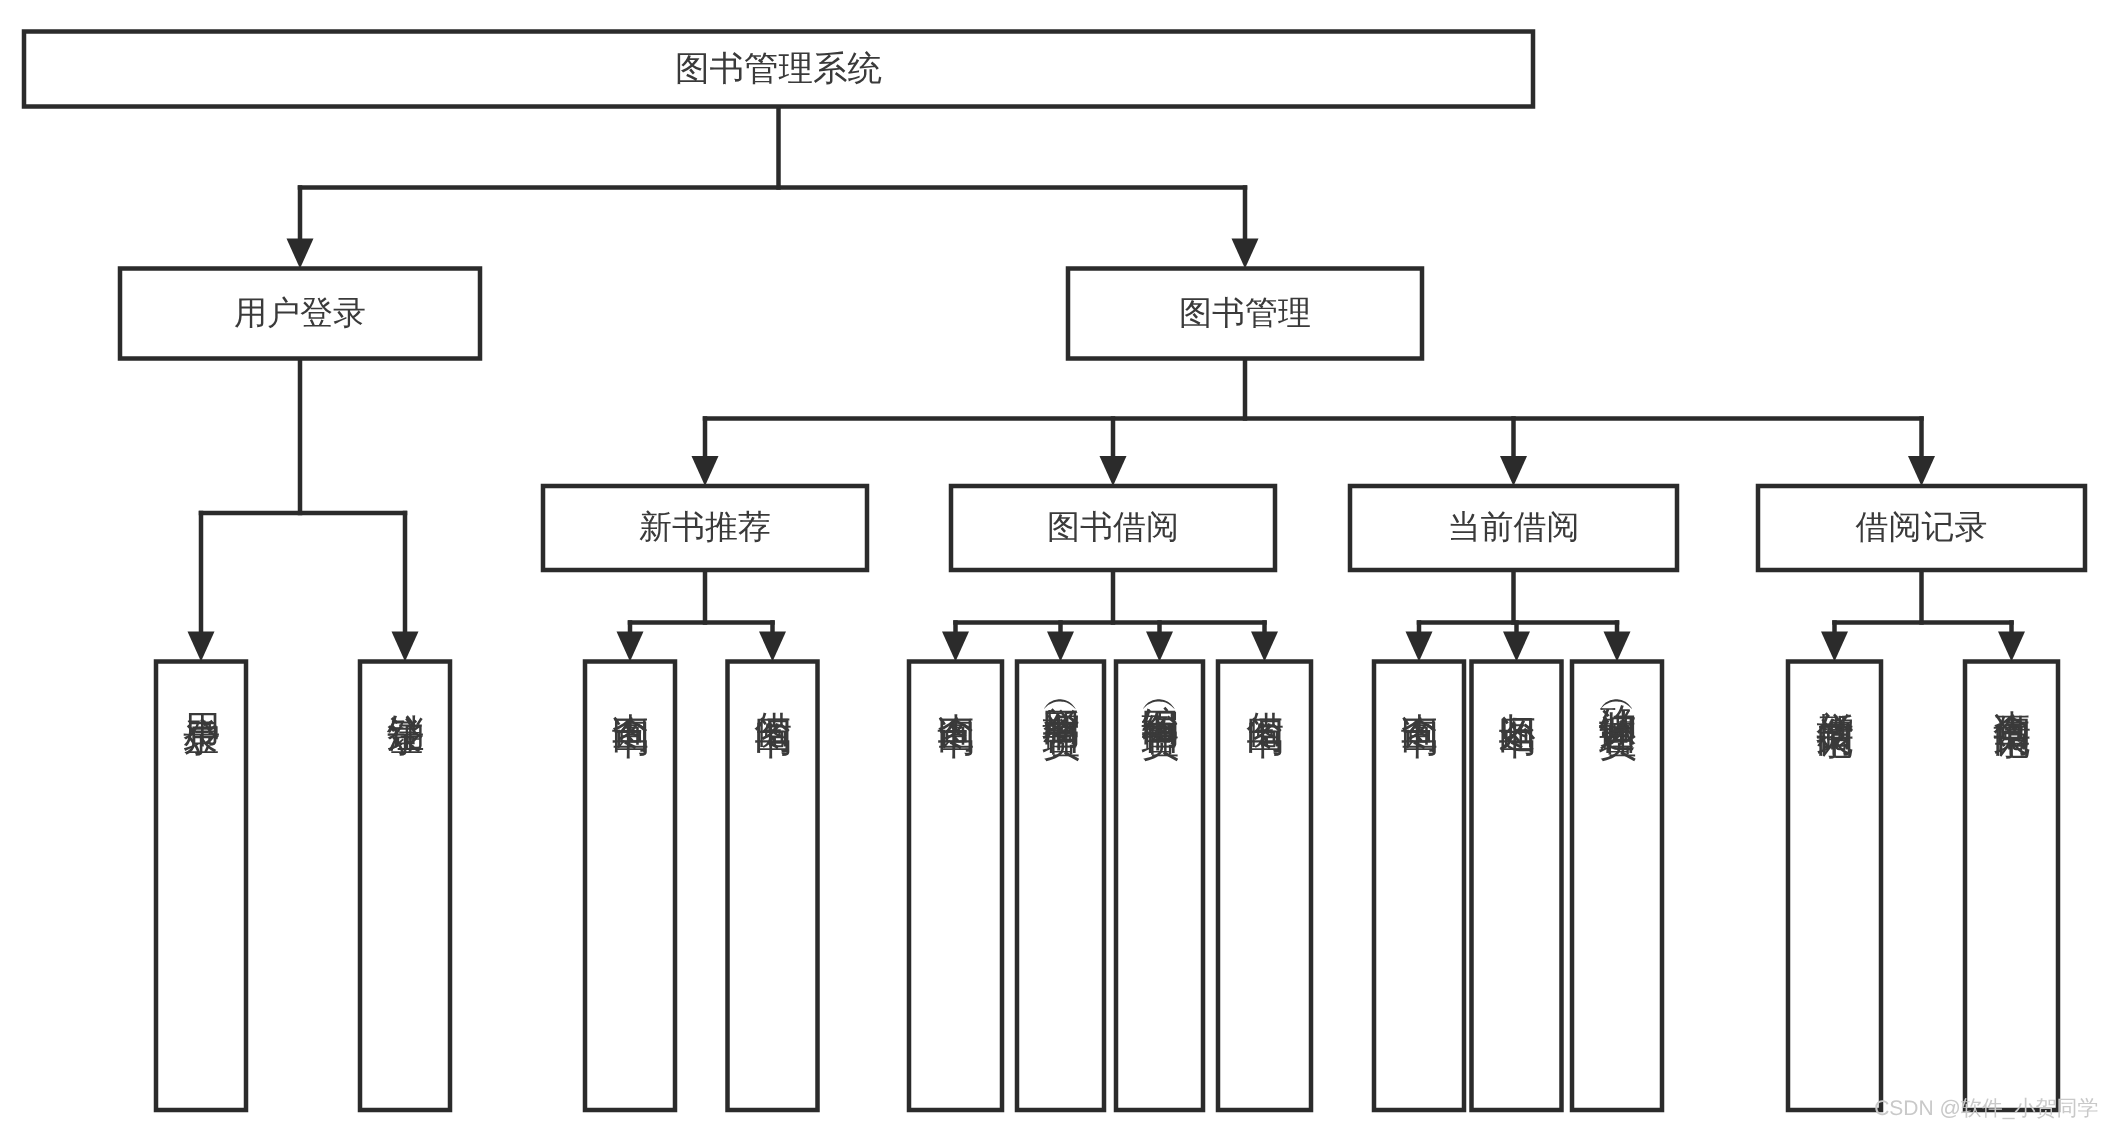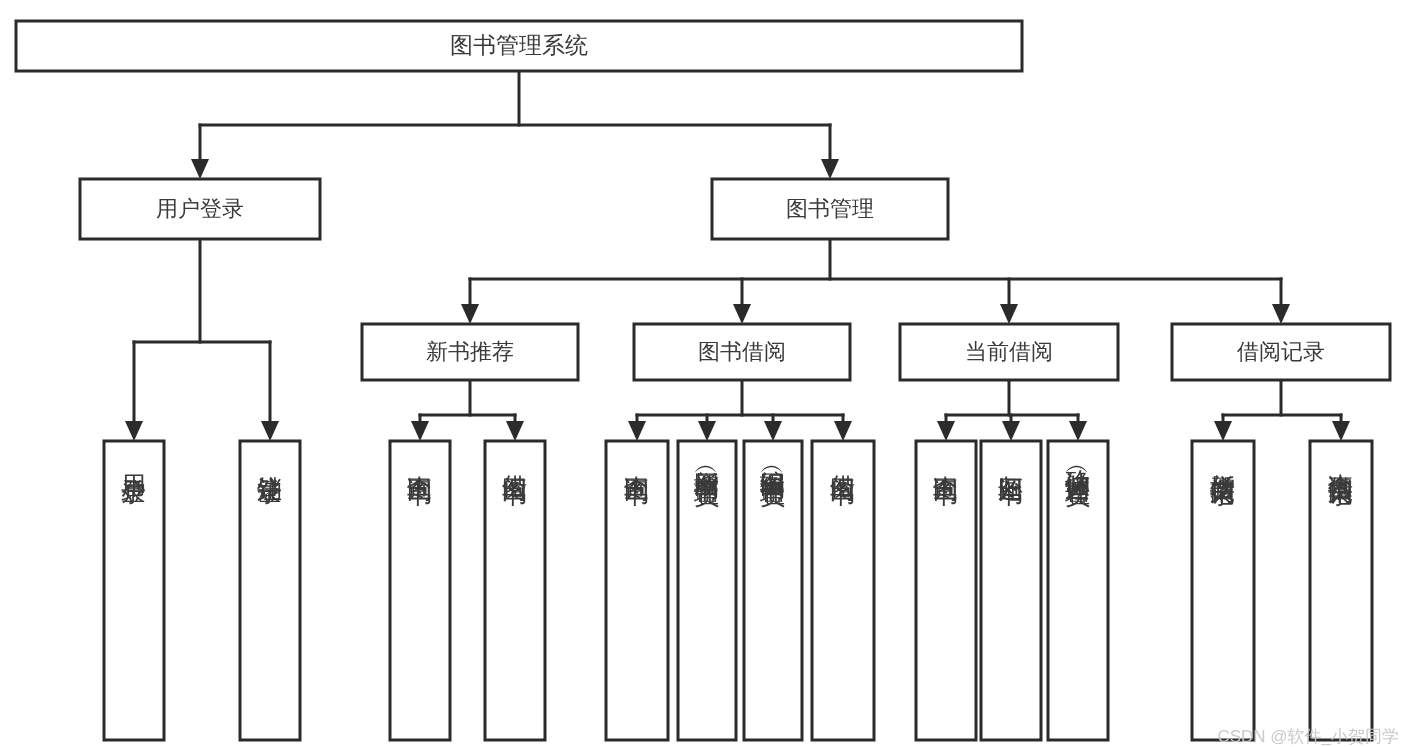--- a/index.html
+++ b/index.html
@@ -62,21 +62,21 @@
   }
   .arrowhead {
     fill: #2b2b2b;
     stroke: none;
   }
   .watermark {
     position: absolute;
     right: 6px;
     bottom: 6px;
     color: #c9c9c9;
-    font-size: 17px;
+    font-size: 14px;
     font-family: "Liberation Sans", "DejaVu Sans", sans-serif;
     white-space: nowrap;
     user-select: none;
   }
 </style>
 </head>
 <body>
 
 <div id="diagram-root">
   <svg class="flow" viewBox="0 0 1405 747">

